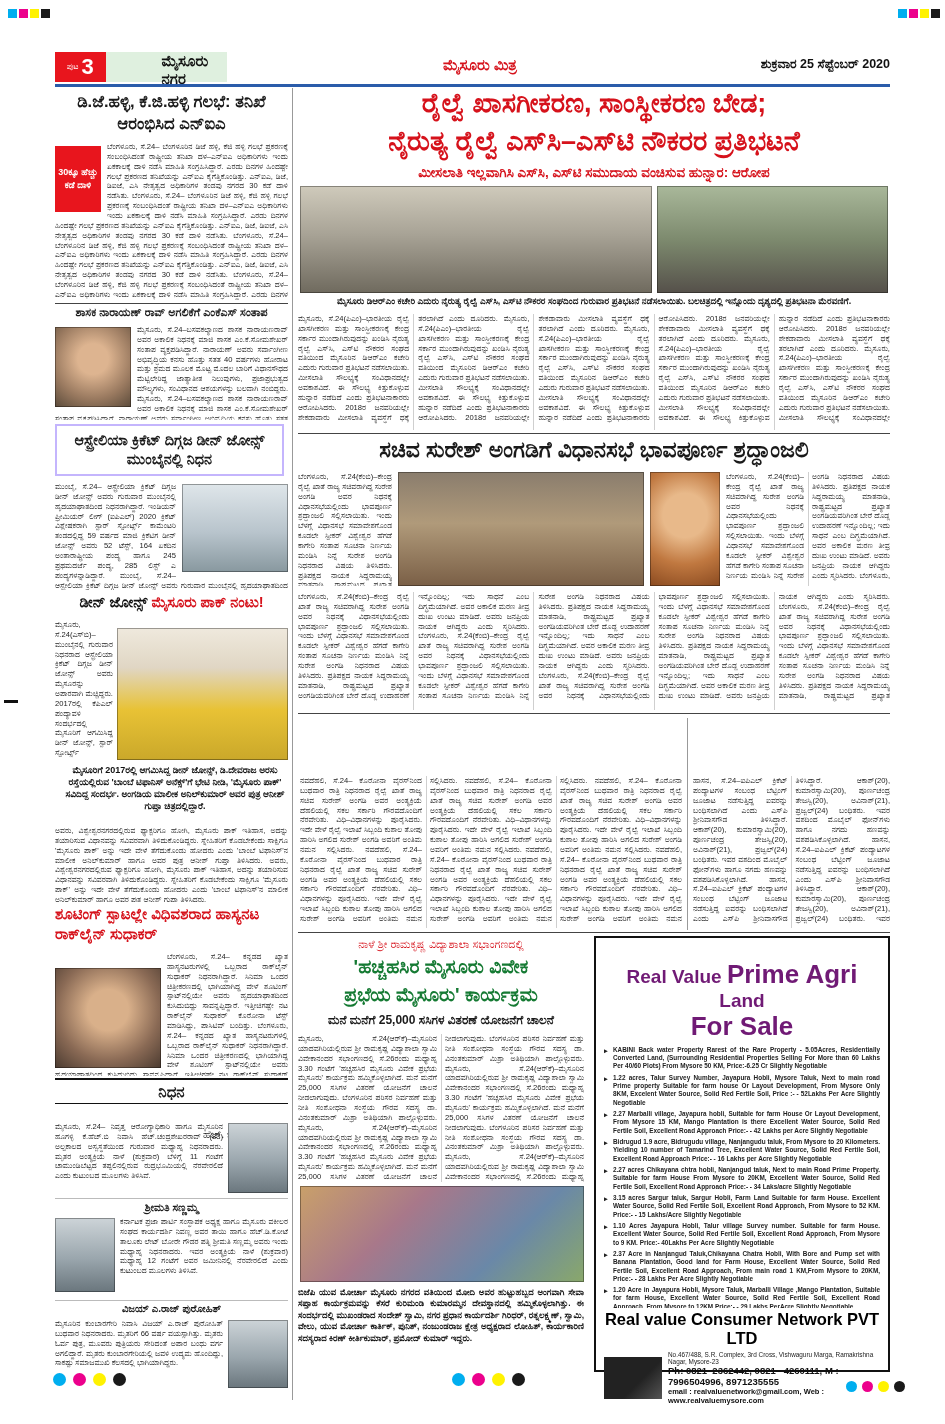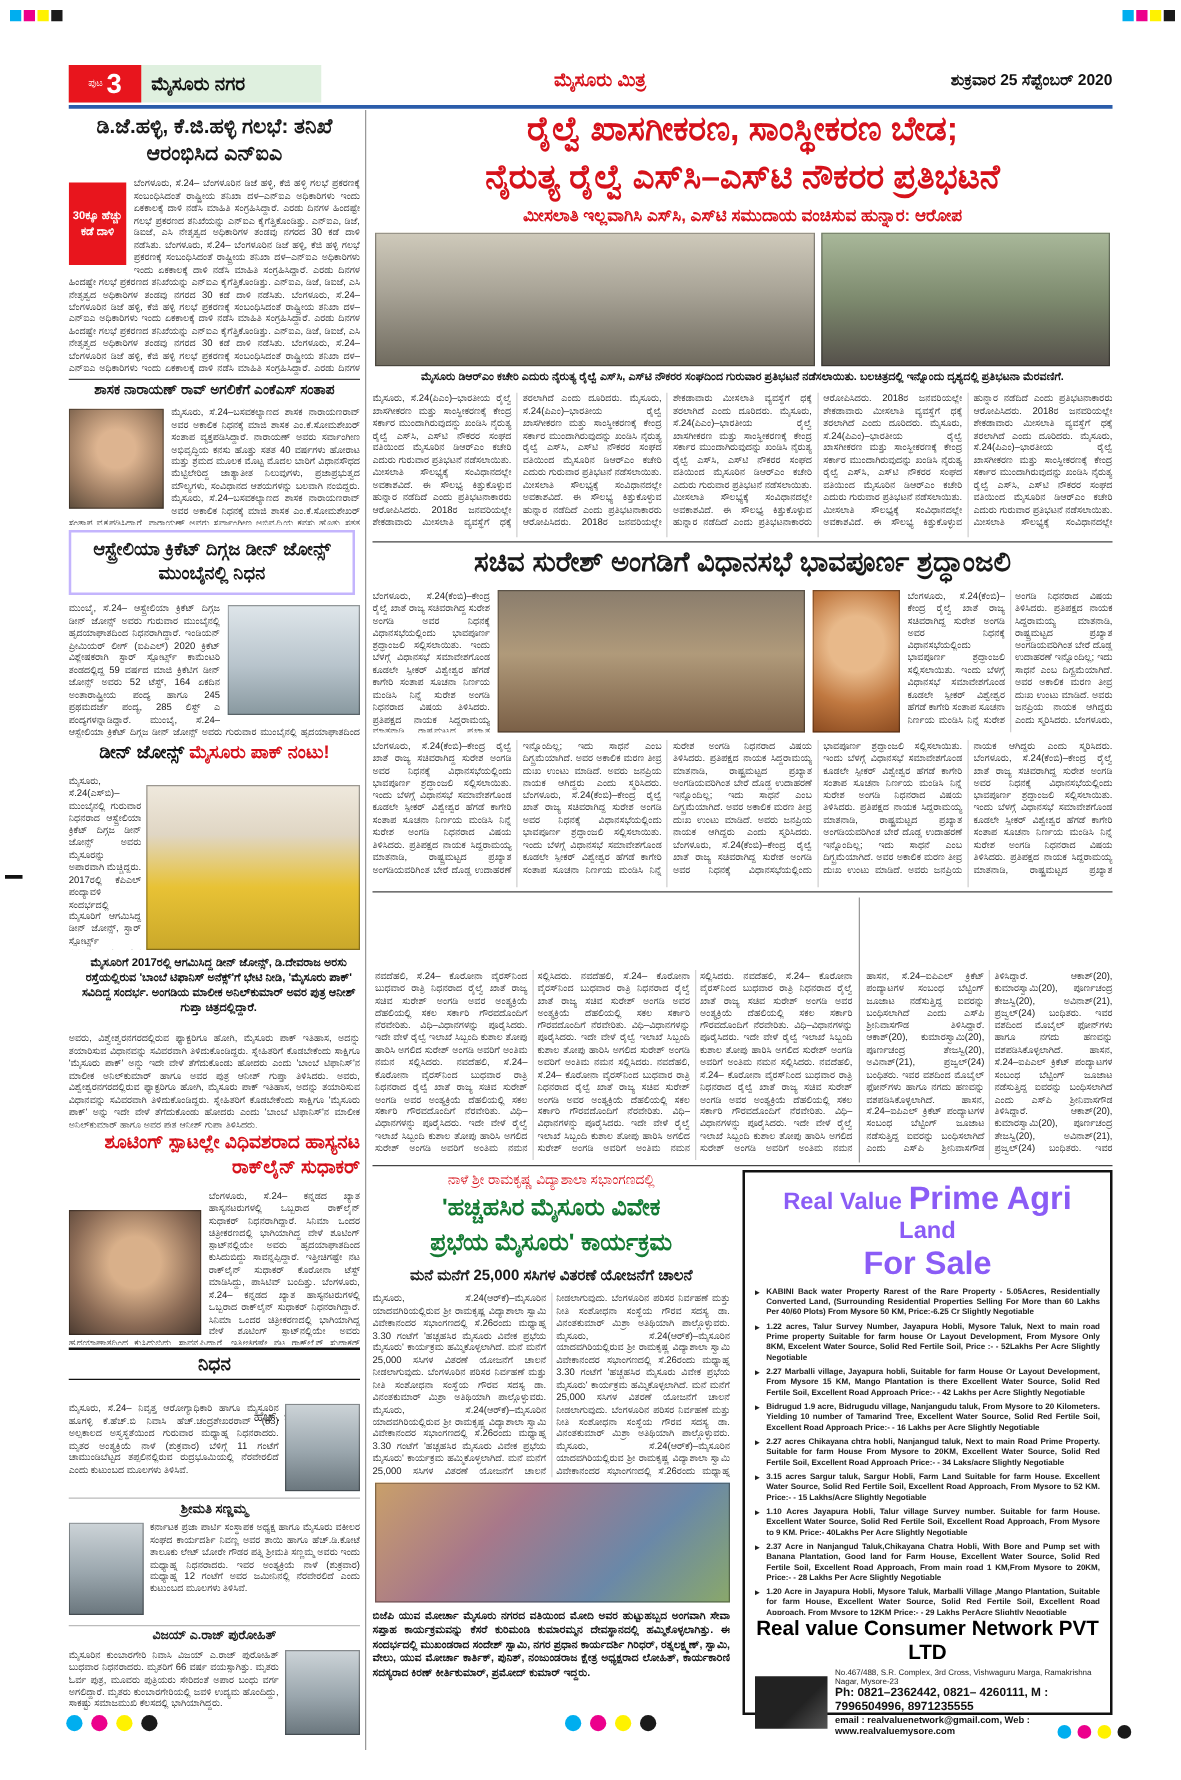--- a/index.html
+++ b/index.html
@@ -11,42 +11,42 @@
   .cap{font-weight:bold;color:#111;}
   .photo{background:#999;box-shadow:inset 0 0 0 1px rgba(0,0,0,.35);}
   .hl-green{color:#157a33;font-weight:bold;}
   .hrule{background:#444;height:1px;}
   .vrule{background:#777;width:1px;}
   .colrule{column-rule:1px solid #cfcfcf;}
   .regsq{width:9px;height:9px;display:inline-block;margin-right:2px;}
   .c{background:#00AEEF;} .m{background:#EC008C;} .y{background:#FFF200;} .k{background:#1a1a1a;}
   .dot{width:13px;height:13px;border-radius:50%;display:inline-block;margin-right:7px;}
   
-  #hdr-green{left:55px;top:52px;width:202px;height:30px;background:#dff0df;display:flex;align-items:center;}
+  #hdr-green{left:55px;top:52px;width:172px;height:30px;background:#dff0df;display:flex;gap:48px;}
   #hdr-pagebox{width:58px;height:30px;background:#e8151d;color:#fff;display:flex;align-items:center;justify-content:center;gap:3px;}
   #hdr-pagebox .small{font-size:8px;}
   #hdr-pagebox .big{font-size:22px;font-weight:bold;line-height:1;}
   #hdr-section{font-size:15px;font-weight:bold;color:#111;padding-left:8px;}
   #masthead{left:380px;top:56px;width:200px;text-align:center;font-size:15px;font-weight:bold;color:#d6121b;}
   #hdr-date{left:640px;top:57px;width:250px;text-align:right;font-size:12.5px;font-weight:bold;color:#111;}
   #blue-rule{left:55px;top:84px;width:835px;height:3px;background:#2a5caa;}
   
   .ph-crowd1{background:linear-gradient(180deg,#cfcabb 0%,#a8a396 45%,#6f6a5e 100%);}
   .ph-crowd2{background:linear-gradient(180deg,#a9b89a 0%,#7d8a6e 50%,#55504a 100%);}
   .ph-assembly{background:linear-gradient(180deg,#8a7d6d 0%,#b09a7a 45%,#7a5f46 100%);}
   .ph-portrait{background:radial-gradient(circle at 50% 38%,#e8b98a 28%,#c07840 62%,#8a4a20 100%);}
   .ph-portrait2{background:radial-gradient(circle at 50% 40%,#ddb490 25%,#9a7a60 65%,#5a4a3a 100%);}
   .ph-dean{background:linear-gradient(180deg,#dfe6ea 0%,#b8c4cc 55%,#88989f 100%);}
   .ph-pak{background:linear-gradient(180deg,#efe9dd 0%,#e0d6c4 30%,#e8c235 62%,#caa82a 100%);}
   .ph-rockline{background:radial-gradient(circle at 50% 42%,#d9b08a 26%,#8a6a55 65%,#4a3a30 100%);}
   .ph-obit{background:linear-gradient(180deg,#cdd4d8 0%,#9aa6ad 55%,#6a767d 100%);}
   .ph-group{background:linear-gradient(135deg,#c9a06a 0%,#a8788a 35%,#6a88a8 70%,#8aa86a 100%);}
   
   #ad-box{left:594px;top:936px;width:296px;height:436px;border:2px solid #111;box-sizing:border-box;padding:6px 8px;background:#fff;}
-  #ad-title{text-align:center;line-height:1.15;color:#8b5cf6;}
+  #ad-title{text-align:center;line-height:1.15;color:#701a75;margin-top:16px;}
   #ad-title .t1{font-size:19px;font-weight:bold;}
   #ad-title .t2{font-size:26px;font-weight:bold;}
   #ad-list{list-style:none;margin:4px 0 0 0;padding:0;font-size:6.4px;line-height:1.3;color:#111;height:262px;overflow:hidden;}
   #ad-list li{margin-bottom:3px;padding-left:9px;position:relative;text-align:justify;font-weight:bold;color:#222;}
   #ad-list li::before{content:"\25B8";position:absolute;left:0;top:0;font-size:7px;}
   #ad-company{font-size:16.5px;font-weight:bold;text-align:center;color:#000;margin-top:2px;}
   #ad-footer{display:flex;gap:6px;margin-top:3px;align-items:center;}
   #ad-logo{width:58px;height:42px;background:linear-gradient(135deg,#222 60%,#555 100%);flex:none;}
   #ad-contact{flex:1;}
   #ad-addr{font-size:6.4px;color:#222;}
@@ -100,21 +100,21 @@
 
   <div class="abs" style="left:55px;top:594px;width:233px;height:24px;font-size:14.5px;font-weight:bold;text-align:center;white-space:nowrap;overflow:hidden;">
     <span style="color:#111;">ಡೀನ್ ಜೋನ್ಸ್</span>
     <span style="color:#d6121b;">ಮೈಸೂರು ಪಾಕ್ ನಂಟು!</span>
   </div>
   <div class="abs jt body-txt" style="left:55px;top:620px;width:58px;height:140px;">ಮೈಸೂರು, ಸೆ.24(ಎಸ್‌ಬಿ)– ಮುಂಬೈನಲ್ಲಿ ಗುರುವಾರ ನಿಧನರಾದ ಆಸ್ಟ್ರೇಲಿಯಾ ಕ್ರಿಕೆಟ್ ದಿಗ್ಗಜ ಡೀನ್ ಜೋನ್ಸ್ ಅವರು ಮೈಸೂರನ್ನು ಅಪಾರವಾಗಿ ಮೆಚ್ಚಿದ್ದರು. 2017ರಲ್ಲಿ ಕೆಪಿಎಲ್ ಪಂದ್ಯಾವಳಿ ಸಂದರ್ಭದಲ್ಲಿ ಮೈಸೂರಿಗೆ ಆಗಮಿಸಿದ್ದ ಡೀನ್ ಜೋನ್ಸ್, ಸ್ಟಾರ್ ಸ್ಪೋರ್ಟ್ಸ್ ಸದಸ್ಯರೊಂದಿಗೆ ಇಲ್ಲಿನ ಪ್ರಸಿದ್ಧ ಸ್ಥಳಗಳಿಗೆ ಭೇಟಿ ನೀಡಿದ್ದರು. ಹಾಗೆಯೇ ಡಿ.ದೇವರಾಜ ಅರಸು ರಸ್ತೆಯಲ್ಲಿರುವ 'ಬಾಂಬೆ ಟಿಫಾನಿಸ್ ಅನೆಕ್ಸ್'ಗೆ ಭೇಟಿ ನೀಡಿ, ಸಾಂಪ್ರದಾಯಿಕ ಸಿಹಿ ತಿಂಡಿ 'ಮೈಸೂರು ಪಾಕ್' ಆಸ್ವಾದಿಸಿದ್ದರು.</div>
   <div class="abs photo ph-pak" style="left:117px;top:628px;width:171px;height:132px;"></div>
   <div class="abs cap" style="left:62px;top:764px;width:226px;height:58px;font-size:9px;line-height:1.35;text-align:center;overflow:hidden;">ಮೈಸೂರಿಗೆ 2017ರಲ್ಲಿ ಆಗಮಿಸಿದ್ದ ಡೀನ್ ಜೋನ್ಸ್, ಡಿ.ದೇವರಾಜ ಅರಸು ರಸ್ತೆಯಲ್ಲಿರುವ 'ಬಾಂಬೆ ಟಿಫಾನಿಸ್ ಅನೆಕ್ಸ್'ಗೆ ಭೇಟಿ ನೀಡಿ, 'ಮೈಸೂರು ಪಾಕ್' ಸವಿದಿದ್ದ ಸಂದರ್ಭ. ಅಂಗಡಿಯ ಮಾಲೀಕ ಅನಿಲ್‌ಕುಮಾರ್ ಅವರ ಪುತ್ರ ಆನೀಶ್ ಗುಪ್ತಾ ಚಿತ್ರದಲ್ಲಿದ್ದಾರೆ.</div>
   <div class="abs jt body-txt" style="left:55px;top:826px;width:233px;height:76px;">ಅವರು, ವಿಶ್ವೇಶ್ವರನಗರದಲ್ಲಿರುವ ಫ್ಯಾಕ್ಟರಿಗೂ ಹೋಗಿ, ಮೈಸೂರು ಪಾಕ್ ಇತಿಹಾಸ, ಅದನ್ನು ತಯಾರಿಸುವ ವಿಧಾನವನ್ನು ಸವಿವರವಾಗಿ ತಿಳಿದುಕೊಂಡಿದ್ದರು. ಸ್ನೇಹಿತರಿಗೆ ಕೊಡಬೇಕೆಂದು ಸಾಕ್ಷಿಗೂ 'ಮೈಸೂರು ಪಾಕ್' ಅನ್ನು ಇದೇ ವೇಳೆ ತೆಗೆದುಕೊಂಡು ಹೋದರು ಎಂದು 'ಬಾಂಬೆ ಟಿಫಾನಿಸ್'ನ ಮಾಲೀಕ ಅನಿಲ್‌ಕುಮಾರ್ ಹಾಗೂ ಅವರ ಪುತ್ರ ಆನೀಶ್ ಗುಪ್ತಾ ತಿಳಿಸಿದರು. ಅವರು, ವಿಶ್ವೇಶ್ವರನಗರದಲ್ಲಿರುವ ಫ್ಯಾಕ್ಟರಿಗೂ ಹೋಗಿ, ಮೈಸೂರು ಪಾಕ್ ಇತಿಹಾಸ, ಅದನ್ನು ತಯಾರಿಸುವ ವಿಧಾನವನ್ನು ಸವಿವರವಾಗಿ ತಿಳಿದುಕೊಂಡಿದ್ದರು. ಸ್ನೇಹಿತರಿಗೆ ಕೊಡಬೇಕೆಂದು ಸಾಕ್ಷಿಗೂ 'ಮೈಸೂರು ಪಾಕ್' ಅನ್ನು ಇದೇ ವೇಳೆ ತೆಗೆದುಕೊಂಡು ಹೋದರು ಎಂದು 'ಬಾಂಬೆ ಟಿಫಾನಿಸ್'ನ ಮಾಲೀಕ ಅನಿಲ್‌ಕುಮಾರ್ ಹಾಗೂ ಅವರ ಪುತ್ರ ಆನೀಶ್ ಗುಪ್ತಾ ತಿಳಿಸಿದರು.</div>
 
-  <div class="abs" style="left:55px;top:904px;width:233px;height:44px;font-size:15px;font-weight:bold;color:#d6121b;text-align:right;line-height:1.35;overflow:hidden;">ಶೂಟಿಂಗ್ ಸ್ಪಾಟಲ್ಲೇ ವಿಧಿವಶರಾದ ಹಾಸ್ಯನಟ ರಾಕ್‌ಲೈನ್ ಸುಧಾಕರ್</div>
+  <div class="abs" style="left:55px;top:904px;width:233px;height:44px;font-size:15px;font-weight:bold;color:#d6121b;text-align:left;line-height:1.35;overflow:hidden;">ಶೂಟಿಂಗ್ ಸ್ಪಾಟಲ್ಲೇ ವಿಧಿವಶರಾದ ಹಾಸ್ಯನಟ ರಾಕ್‌ಲೈನ್ ಸುಧಾಕರ್</div>
   <div class="abs jt body-txt" style="left:55px;top:952px;width:233px;height:124px;">
     <span class="photo ph-rockline" style="float:left;width:106px;height:100px;margin:16px 6px 2px 0;display:block;"></span>
     <span>ಬೆಂಗಳೂರು, ಸೆ.24– ಕನ್ನಡದ ಖ್ಯಾತ ಹಾಸ್ಯನಟರುಗಳಲ್ಲಿ ಒಬ್ಬರಾದ ರಾಕ್‌ಲೈನ್ ಸುಧಾಕರ್ ನಿಧನರಾಗಿದ್ದಾರೆ. ಸಿನಿಮಾ ಒಂದರ ಚಿತ್ರೀಕರಣದಲ್ಲಿ ಭಾಗಿಯಾಗಿದ್ದ ವೇಳೆ ಶೂಟಿಂಗ್ ಸ್ಪಾಟ್‌ನಲ್ಲಿಯೇ ಅವರು ಹೃದಯಾಘಾತದಿಂದ ಕುಸಿದುಬಿದ್ದು ಸಾವನ್ನಪ್ಪಿದ್ದಾರೆ. ಇತ್ತೀಚಿಗಷ್ಟೇ ನಟ ರಾಕ್‌ಲೈನ್ ಸುಧಾಕರ್ ಕೊರೋನಾ ಟೆಸ್ಟ್ ಮಾಡಿಸಿದ್ದು, ಪಾಸಿಟಿವ್ ಬಂದಿತ್ತು. ಬೆಂಗಳೂರು, ಸೆ.24– ಕನ್ನಡದ ಖ್ಯಾತ ಹಾಸ್ಯನಟರುಗಳಲ್ಲಿ ಒಬ್ಬರಾದ ರಾಕ್‌ಲೈನ್ ಸುಧಾಕರ್ ನಿಧನರಾಗಿದ್ದಾರೆ. ಸಿನಿಮಾ ಒಂದರ ಚಿತ್ರೀಕರಣದಲ್ಲಿ ಭಾಗಿಯಾಗಿದ್ದ ವೇಳೆ ಶೂಟಿಂಗ್ ಸ್ಪಾಟ್‌ನಲ್ಲಿಯೇ ಅವರು ಹೃದಯಾಘಾತದಿಂದ ಕುಸಿದುಬಿದ್ದು ಸಾವನ್ನಪ್ಪಿದ್ದಾರೆ. ಇತ್ತೀಚಿಗಷ್ಟೇ ನಟ ರಾಕ್‌ಲೈನ್ ಸುಧಾಕರ್ ಕೊರೋನಾ ಟೆಸ್ಟ್ ಮಾಡಿಸಿದ್ದು, ಪಾಸಿಟಿವ್ ಬಂದಿತ್ತು.</span>
   </div>
 
   <div class="abs" style="left:55px;top:1078px;width:233px;height:26px;border-top:2px solid #111;border-bottom:1px solid #111;box-sizing:border-box;display:flex;align-items:center;justify-content:center;font-size:15px;font-weight:bold;">ನಿಧನ</div>
 
   <div class="abs" style="left:55px;top:1106px;width:233px;height:16px;font-size:10.5px;font-weight:normal;text-align:right;overflow:hidden;margin-top:22px;">ಹೆಚ್. ಚಂದ್ರಶೇಖರರಾವ್</div>
   <div class="abs jt body-txt" style="left:55px;top:1122px;width:233px;height:74px;">
     <span class="photo ph-obit" style="float:right;width:60px;height:70px;margin:1px 0 1px 5px;display:block;"></span>

